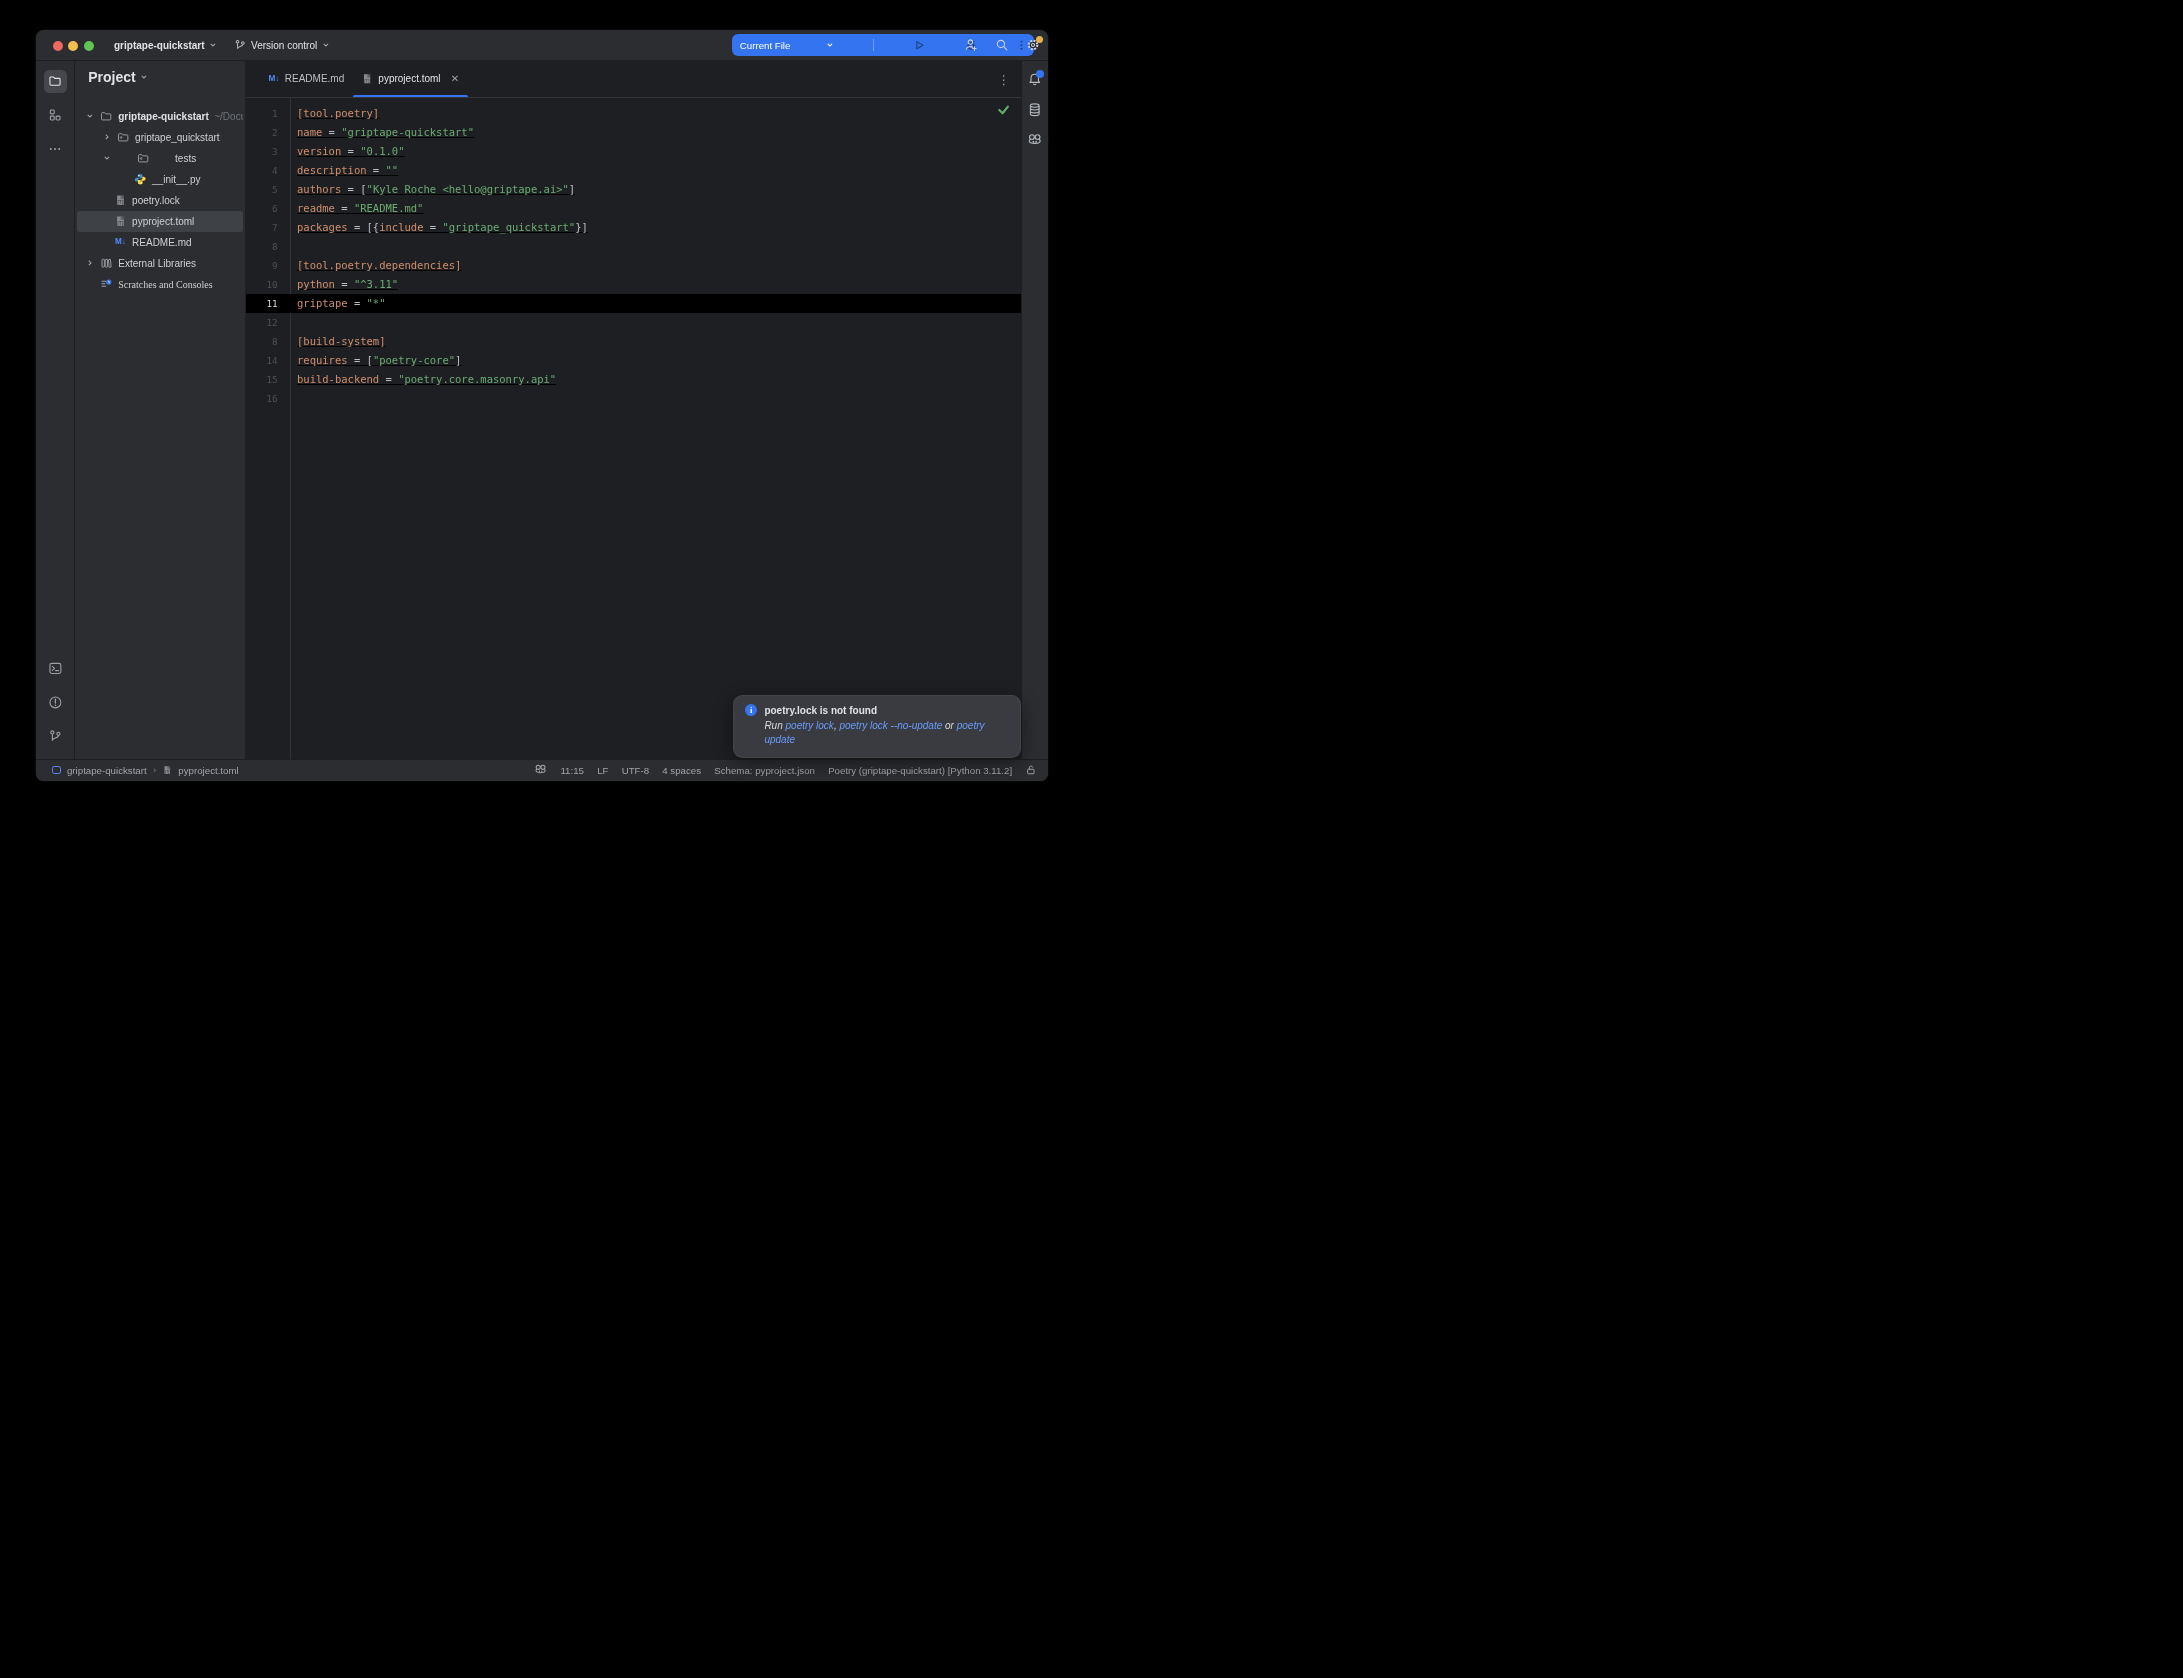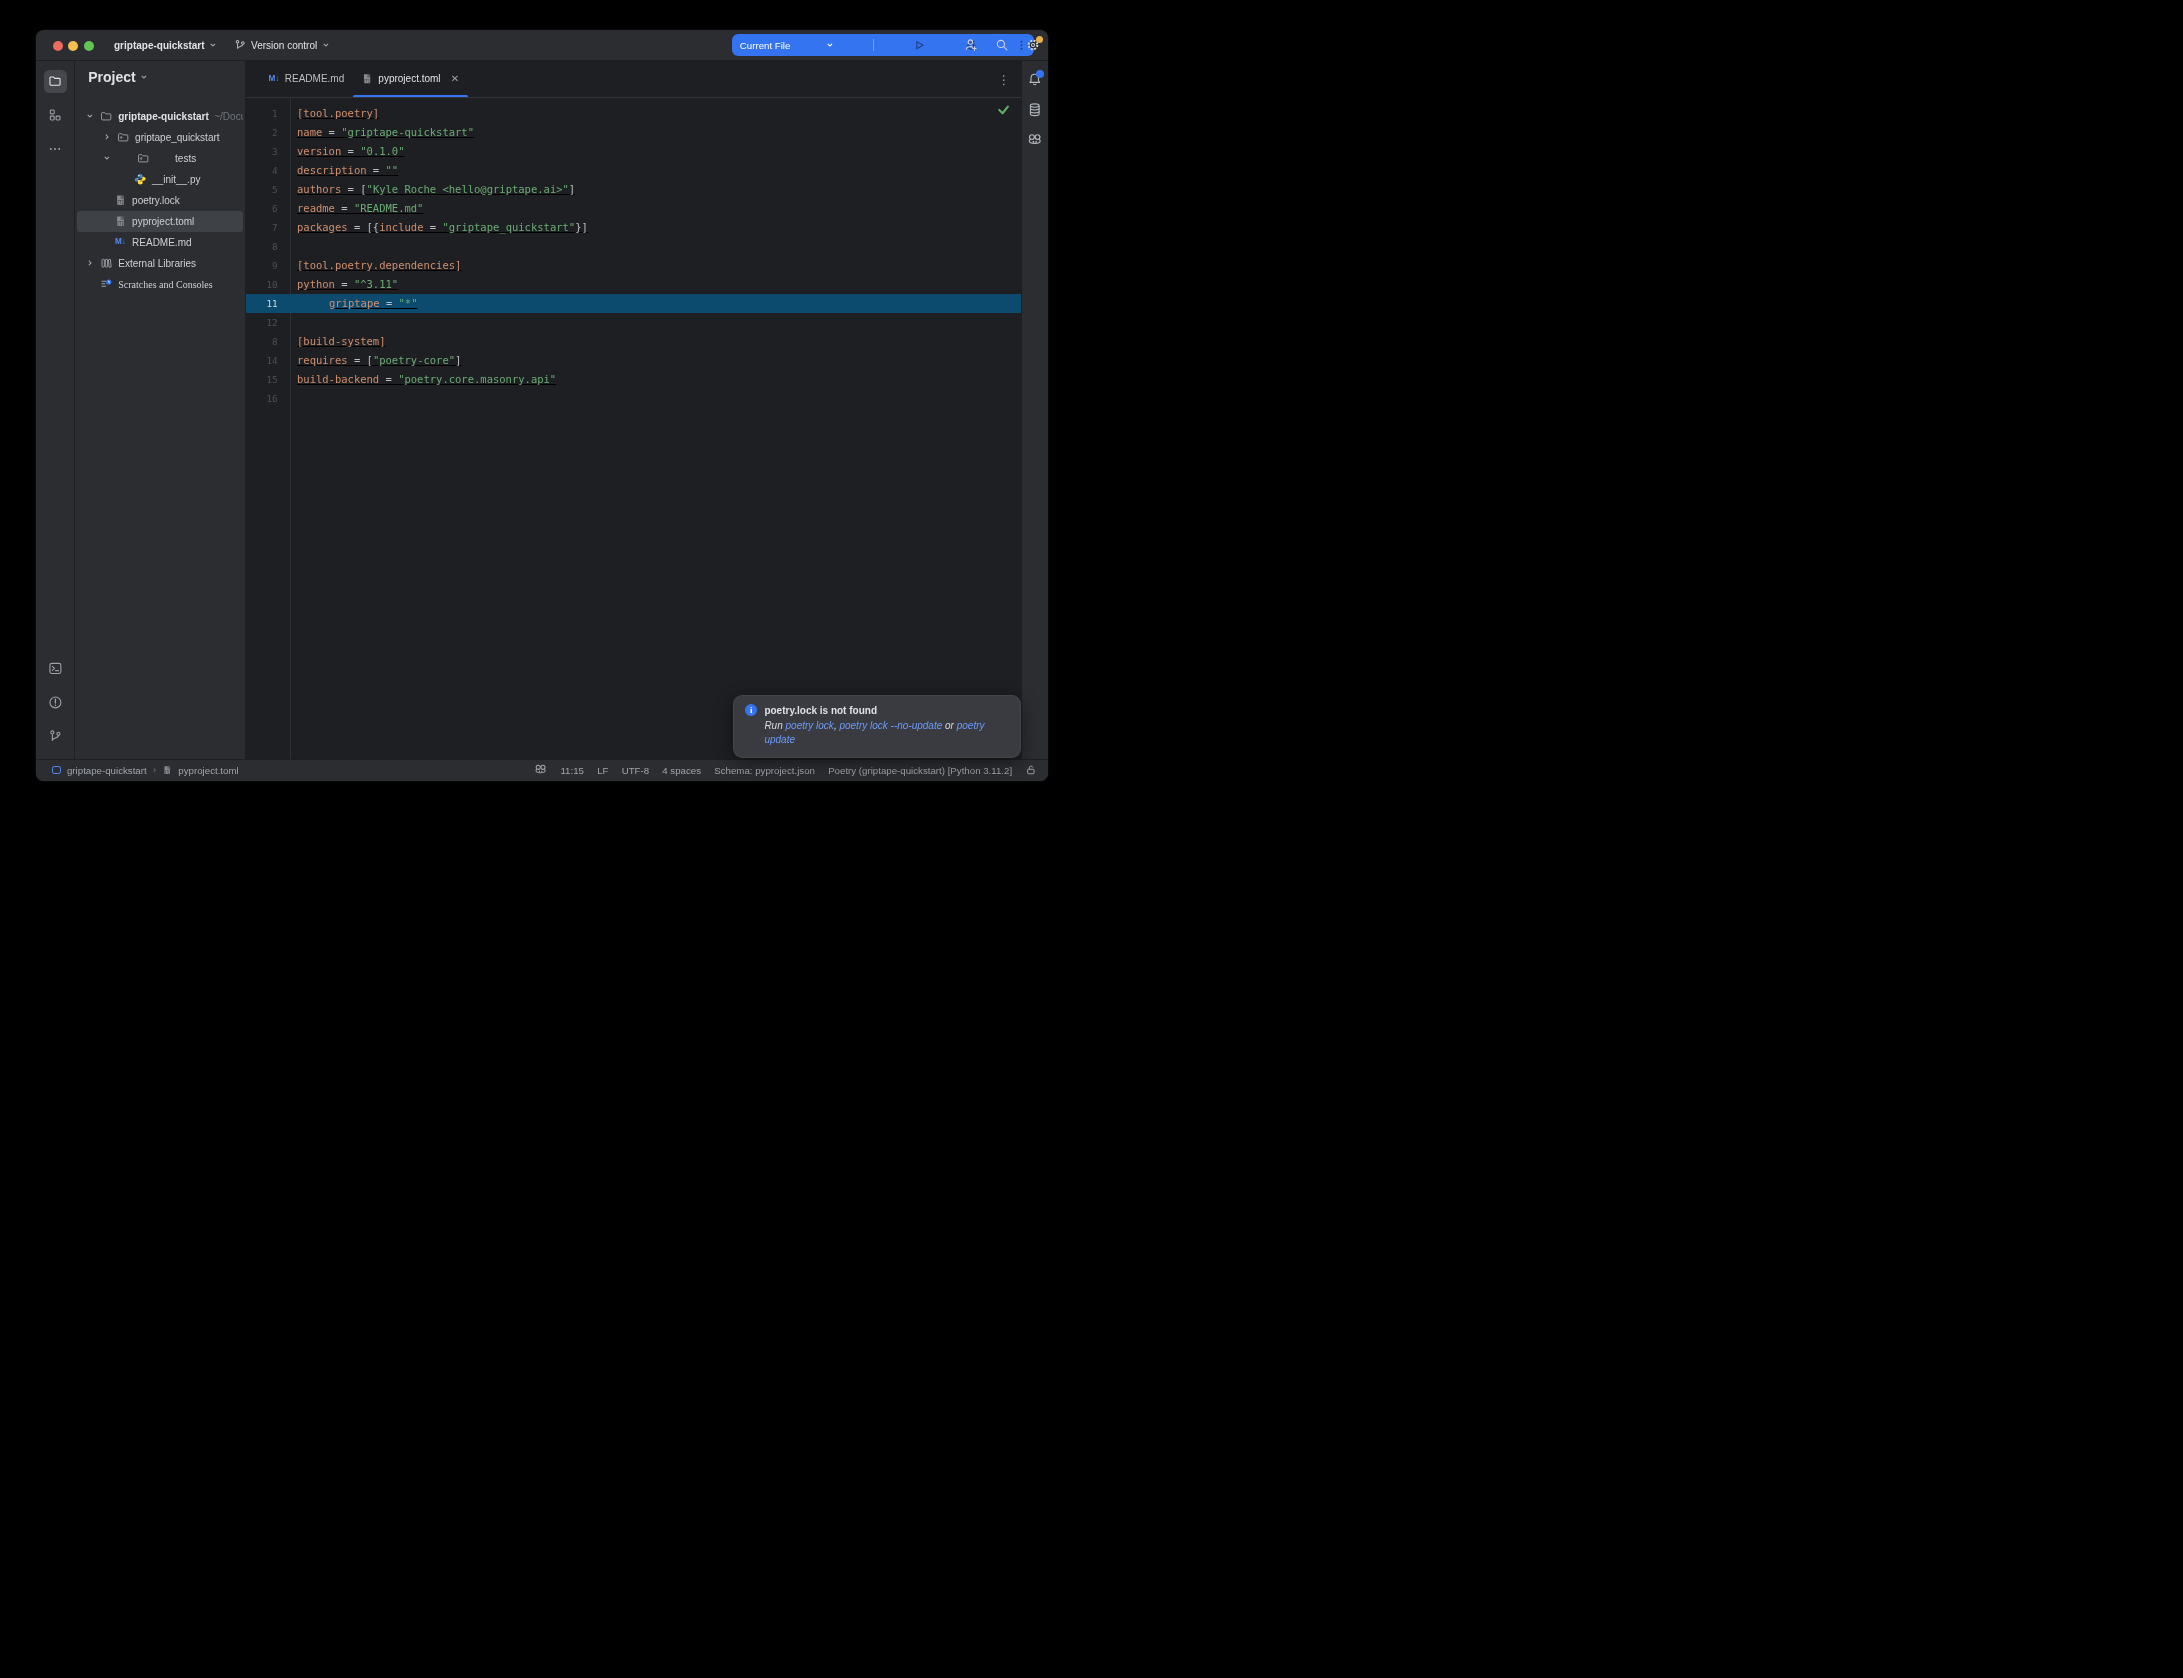--- a/index.html
+++ b/index.html
@@ -58,21 +58,21 @@
   .tab.active { color:#dfe1e5; }
   .tab.active::after { content:""; position:absolute; left:0; right:0; bottom:-0.8px; height:2.3px; background:#3574f0; border-radius:1.6px 1.6px 0 0; }
   .tab .close { margin-left:4.7px; color:#9da0a8; font-size:10px; line-height:1; }
   .tab-kebab { position:absolute; right:11px; top:0; height:37px; display:flex; align-items:center;
     color:#9da0a8; font-size:12.4px; }
   .code-region { flex:1 1 auto; position:relative; font-family:"DejaVu Sans Mono",monospace; font-size:10.5px; padding-top:6.2px; }
   .gutter-sep { position:absolute; left:44px; top:0; bottom:0; width:0.8px; background:#2e3136; }
   .code-row { height:19px; display:flex; align-items:center; position:relative; }
   .code-row .gutter { flex:0 0 44px; text-align:right; padding-right:12.4px; font-size:9.3px; color:#4b5059; }
   .code-row .code-text { padding-left:7px; white-space:pre;text-decoration:underline; }
-  .code-row.current { background:#0c4a6e;gap:32px; }
+  .code-row.current { background:#000000; }
   .code-row.current .gutter { color:#d5d8de; }
   .tk-key { color:#cf8e6d; } .tk-op { color:#bcbec4; } .tk-str { color:#6aab73; } .tk-brk { color:#bcbec4; }
   .inspect-check { position:absolute; top:5.4px; right:11px; width:13.2px; height:13.2px; }
   
   .notif { position:absolute; left:697px; top:665px; width:288px; background:#393b40;
     border:0.8px solid rgba(255,255,255,.05); border-radius:9.3px; padding:8.5px 12.4px 8.5px 11px;
     box-shadow:0 4.7px 18.6px rgba(0,0,0,.45); font-size:10px; }
   .notif-title-row { display:flex; align-items:center; gap:7px; }
   .notif-title { color:#dfe1e5; font-weight:700; }
   .notif-body { margin:2.3px 0 0 19.4px; width:227px; color:#d6d9de; line-height:14.8px;font-style:italic; }

